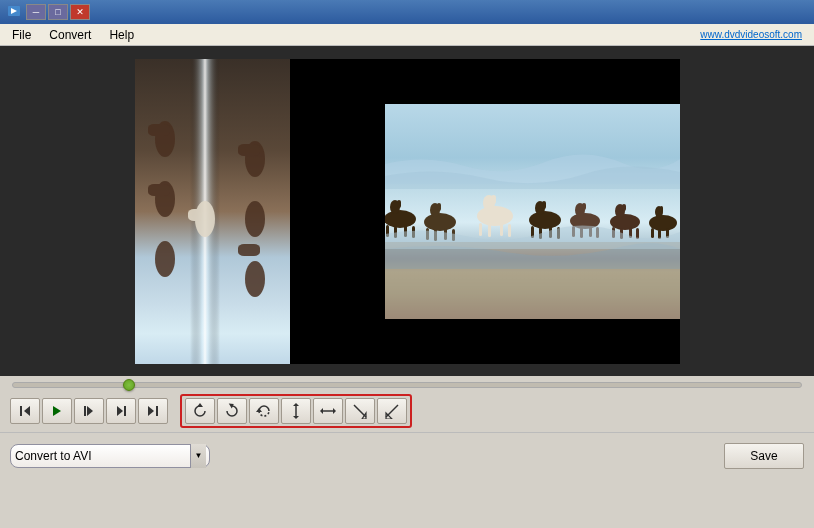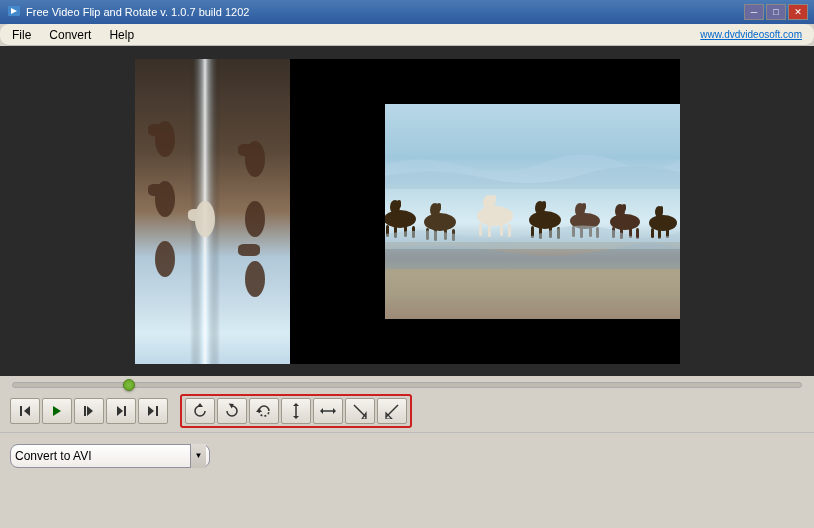--- a/index.html
+++ b/index.html
@@ -58,21 +58,20 @@
 
     
     .menu-bar {
       background: #f0ece0;
       height: 22px;
       display: flex;
       align-items: center;
       border-bottom: 1px solid #bbb;
       padding: 0 4px;
       justify-content: space-between;
-      border-radius: 9px;
     }
     .menu-items {
       display: flex;
       gap: 2px;
     }
     .menu-item {
       padding: 2px 8px;
       cursor: pointer;
       font-size: 12px;
     }
@@ -324,21 +323,20 @@
 </head>
 <body>
 
 <div class="title-bar">
   <div class="title-bar-icon">
     <svg width="14" height="14" viewBox="0 0 14 14">
       <rect x="1" y="1" width="12" height="10" fill="#4488cc" rx="1"></rect>
       <polygon points="4,3 4,9 10,6" fill="white"></polygon>
     </svg>
   </div>
-  <span class="title-bar-text">Free Video Flip and Rotate v. 1.0.7 build 1202</span>
   <div class="title-bar-buttons">
     <button class="title-btn">─</button>
     <button class="title-btn">□</button>
     <button class="title-btn close-btn">✕</button>
   </div>
 </div>
 
 <div class="menu-bar">
   <div class="menu-items">
     <span class="menu-item">File</span>
@@ -606,13 +604,14 @@
         <option>Convert to AVI</option>
         <option>Convert to MP4</option>
         <option>Convert to MOV</option>
         <option>Convert to WMV</option>
         <option>Convert to MKV</option>
       </select>
       <div class="dropdown-arrow">▼</div>
     </div>
   </div>
 
+  <button class="save-btn">Save</button>
 </div>
 
 </body></html>

